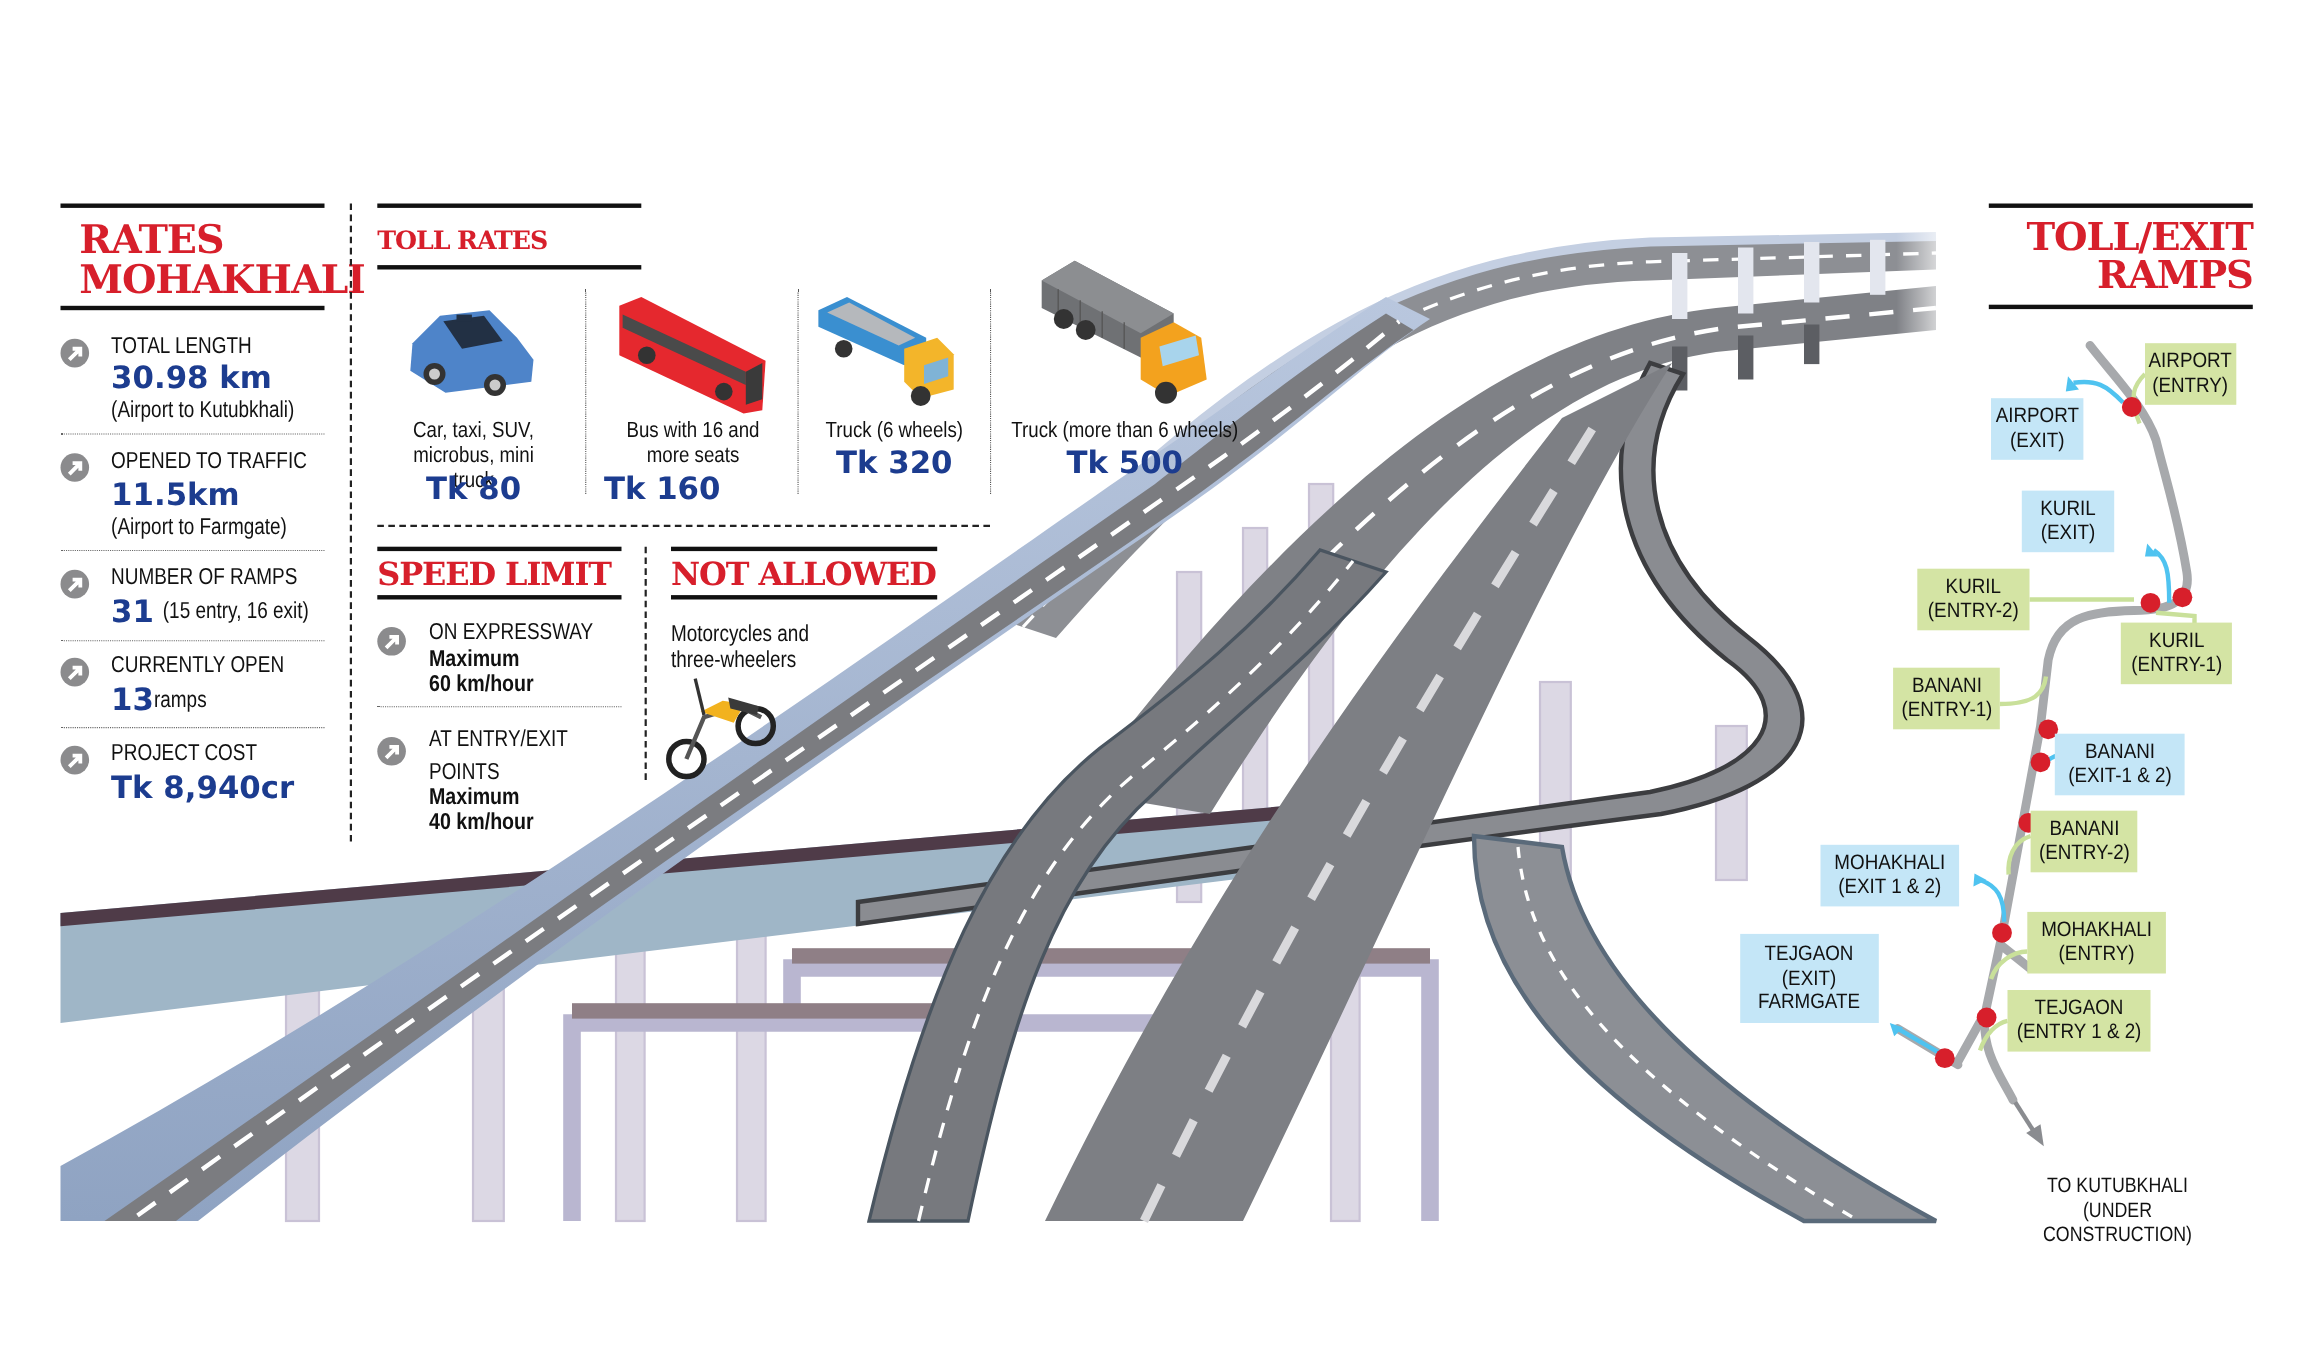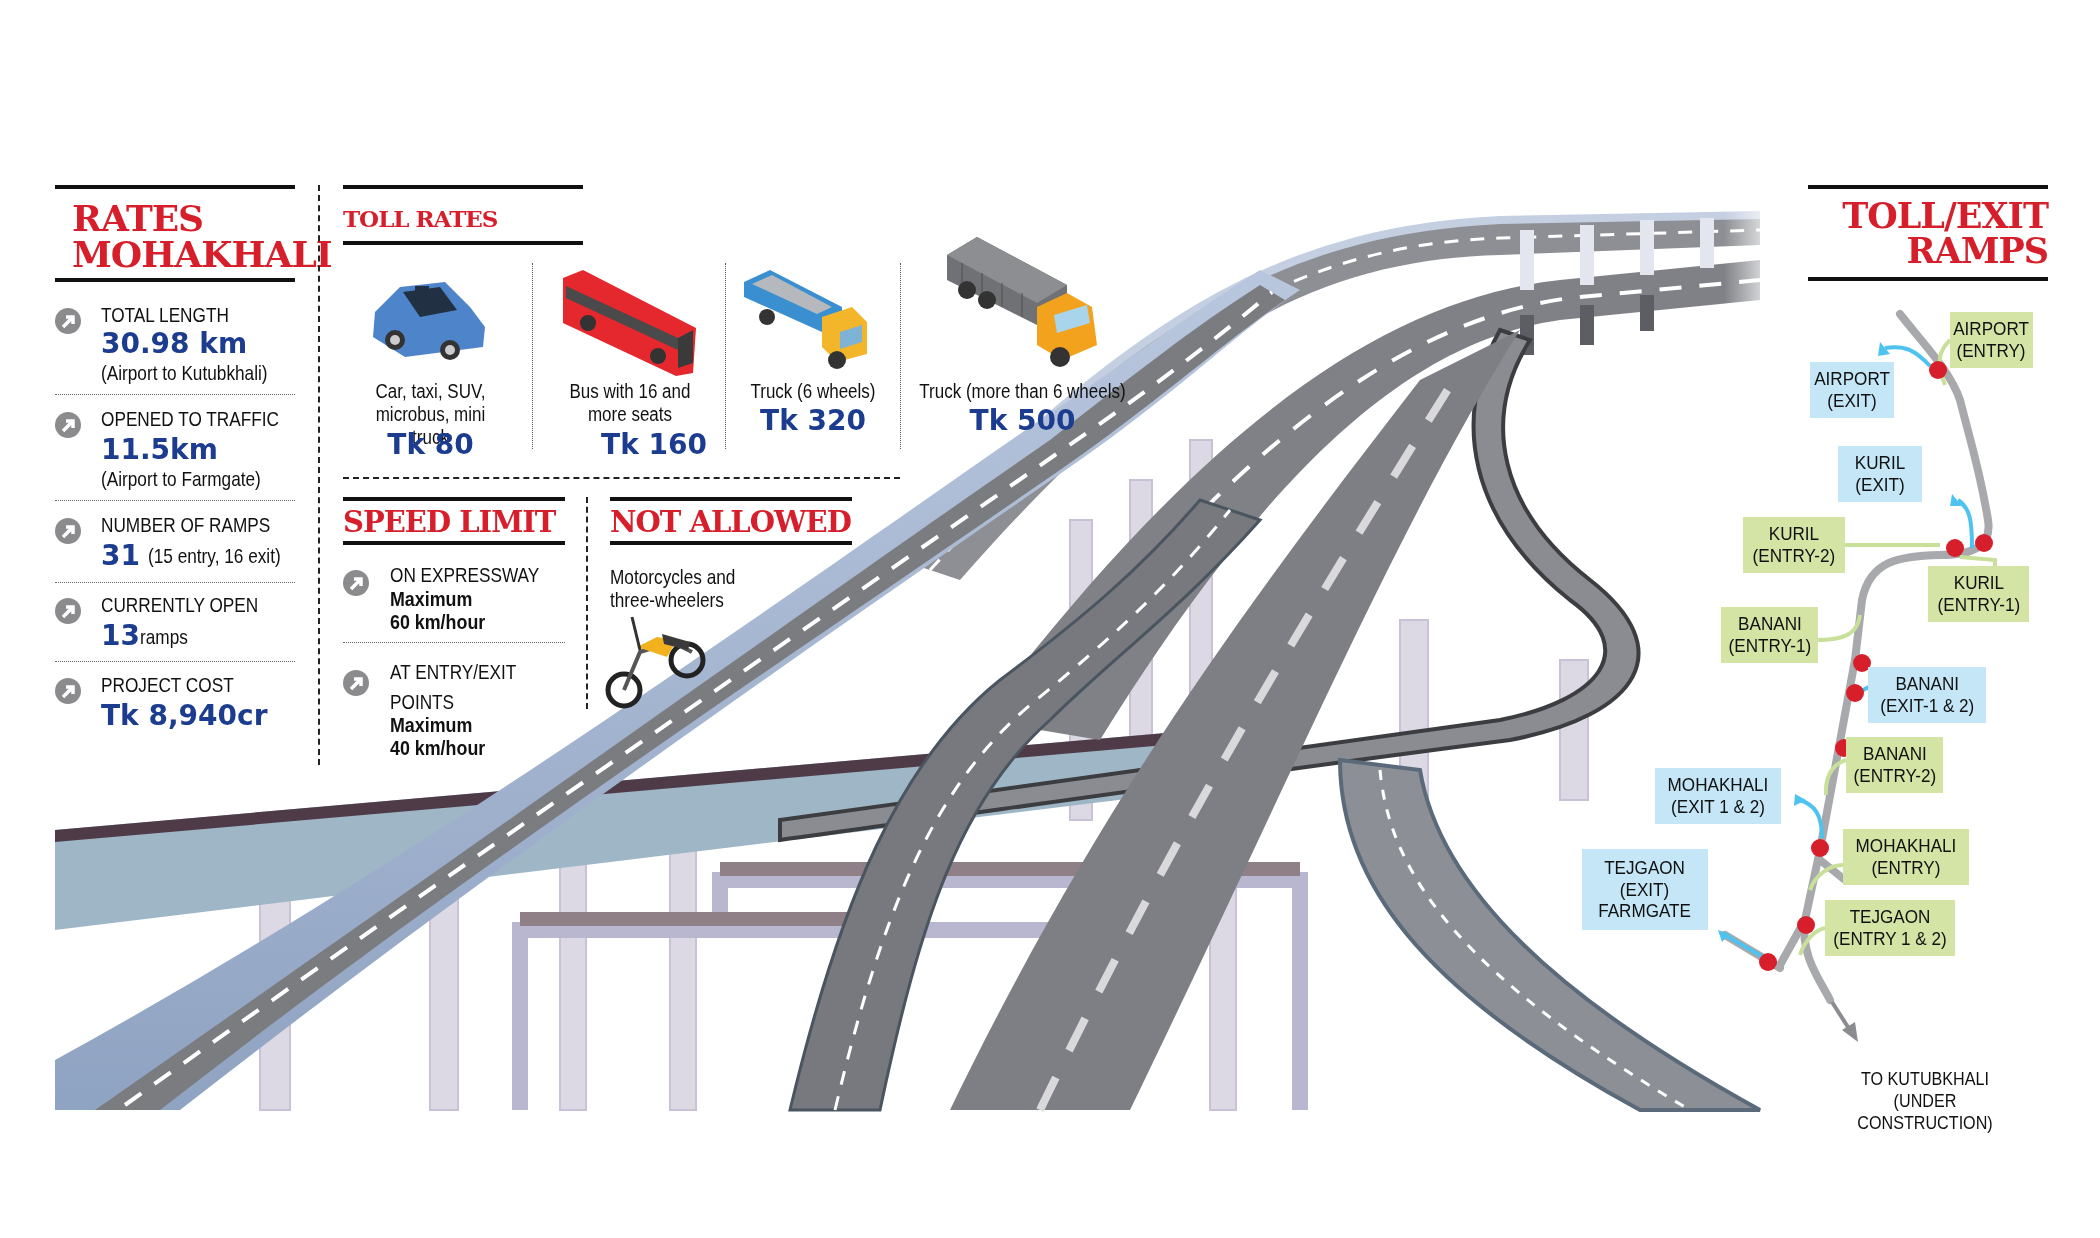--- a/index.html
+++ b/index.html
@@ -182,21 +182,21 @@
   <path d="M5 10 L25 2 L138 60 L135 105 L118 108 L5 55 Z" fill="#e5282e"></path>
   <path d="M8 18 L120 70 L120 82 L8 30 Z" fill="#4a4a4a"></path>
   <path d="M120 70 L135 62 L135 95 L120 100 Z" fill="#3a3a3a"></path>
   <circle cx="30" cy="55" r="8" fill="#333"></circle>
     <circle cx="100" cy="88" r="8" fill="#333"></circle>
 </svg>
 <div class="veh-cap" style="left:545px;top:380px;width:170px;">
   <div>Bus with 16 and</div>
   <div>more seats</div>
 </div>
-<div class="veh-price" style="left:569px;top:428px;width:170px;">Tk 160</div>
+<div class="veh-price" style="left:517px;top:428px;width:170px;">Tk 160</div>
 
 <div class="vdot" style="left:725px;top:263px;height:186px;"></div>
 
 <svg class="abs" style="left:742px;top:262px;" width="130" height="110" viewBox="0 0 130 110">
   <path d="M2 20 L28 8 L100 45 L100 60 L80 70 L2 35 Z" fill="#3a8fd0"></path>
   <path d="M10 22 L30 13 L90 45 L75 52 Z" fill="#b5b8bc"></path>
   <path d="M80 55 L110 45 L125 60 L125 92 L95 100 L80 85 Z" fill="#f3b52a"></path>
   <path d="M98 70 L120 63 L120 80 L98 87 Z" fill="#7fb3d6"></path>
   <circle cx="25" cy="55" r="8" fill="#333"></circle>
     <circle cx="95" cy="98" r="9" fill="#333"></circle>

